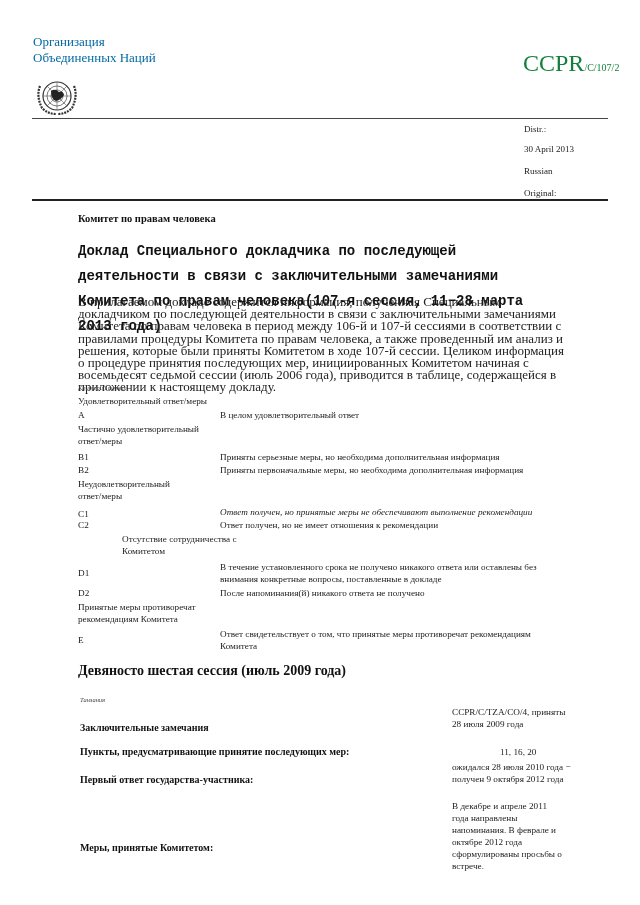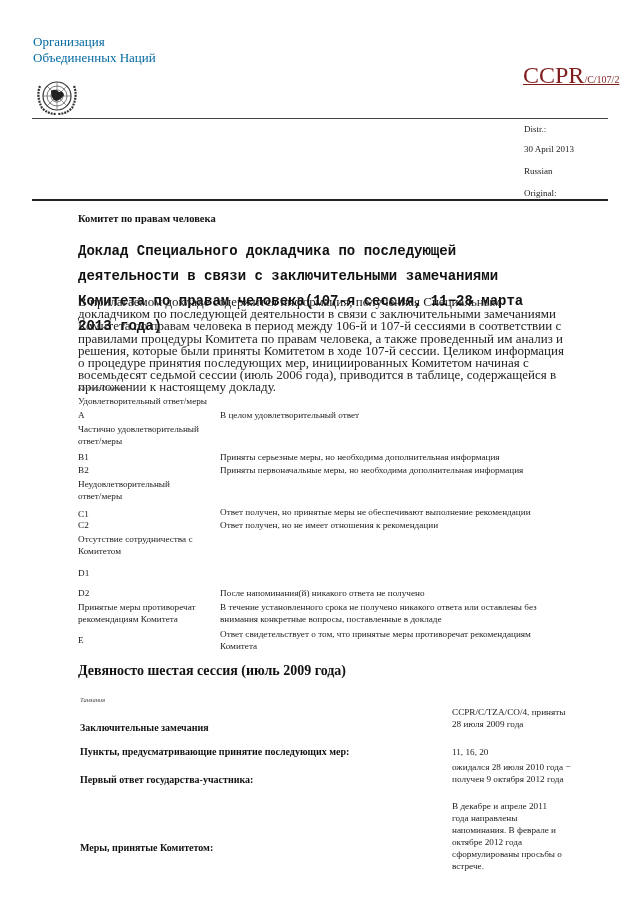--- a/index.html
+++ b/index.html
@@ -4,21 +4,21 @@
 <style>
   html, body { margin: 0; padding: 0; }
   body {
     width: 640px; height: 905px; background: #ffffff; position: relative; overflow: hidden;
     font-family: "Liberation Serif", "DejaVu Serif", serif; color: #111;
   }
   .abs { position: absolute; }
   .org { left: 33px; top: 34px; font-size: 13px; line-height: 16px; color: #0369a1; }
   .docnum-main { font-size: 24px; }
   .docnum-sub { font-size: 10px; }
-  .docnum { left: 523px; top: 62px; color: #7f1d1d; text-decoration: underline; }
+  .docnum { left: 523px; top: 50px; color: #15803d; }
   .hr { background: #444; height: 1px; }
   .hr-thick { background: #222; height: 2px; }
   .hr-1 { left: 32px; top: 118px; width: 576px; }
   .hr-2 { left: 32px; top: 199px; width: 576px; }
   .pact { left: 185px; top: 142px; font-size: 16px; font-weight: bold; line-height: 20px; letter-spacing: 0.2px; }
   .meta { left: 524px; font-size: 9px; color: #222; }
   .committee { left: 78px; top: 213px; font-size: 10.5px; font-weight: bold; }
   .report-title { left: 78px; top: 239px; width: 460px; font-size: 14px; font-weight: bold; line-height: 25px; font-family: Liberation Mono, monospace; }
   .intro { left: 78px; top: 296px; width: 490px; font-size: 13px; line-height: 12.2px; color: #222; }
   .crit-label { left: 78px; top: 384px; font-size: 6.5px; font-style: italic; color: #444; }
@@ -85,44 +85,44 @@
 
 <div class="row code" style="top:451px;">B1</div>
 <div class="row desc" style="top:451px;">Приняты серьезные меры, но необходима дополнительная информация</div>
 
 <div class="row code" style="top:464px;">B2</div>
 <div class="row desc" style="top:464px; width:360px;">Приняты первоначальные меры, но необходима дополнительная информация</div>
 
 <div class="row code" style="top:478px; width:115px;">Неудовлетворительный ответ/меры</div>
 
 <div class="row code" style="top:496px;margin-top:12px;">C1</div>
-<div class="row desc" style="top:506px; width:360px;">Ответ получен, но принятые меры не обеспечивают выполнение рекомендации</div>
+<div class="row desc" style="top:506px; width:360px;font-style:italic;">Ответ получен, но принятые меры не обеспечивают выполнение рекомендации</div>
 
 <div class="row code" style="top:519px;">C2</div>
 <div class="row desc" style="top:519px;">Ответ получен, но не имеет отношения к рекомендации</div>
 
-<div class="row code" style="top:533px; width:135px;">Отсутствие сотрудничества с Комитетом</div>
+<div class="row code" style="top:533px; width:135px;margin-left:44px;">Отсутствие сотрудничества с Комитетом</div>
 
 <div class="row code" style="top:567px;">D1</div>
-<div class="row desc" style="top:561px;margin-top:40px;">В течение установленного срока не получено никакого ответа или оставлены без внимания конкретные вопросы, поставленные в докладе</div>
+<div class="row desc" style="top:561px;">В течение установленного срока не получено никакого ответа или оставлены без внимания конкретные вопросы, поставленные в докладе</div>
 
 <div class="row code" style="top:587px;">D2</div>
 <div class="row desc" style="top:587px;">После напоминания(й) никакого ответа не получено</div>
 
 <div class="row code" style="top:601px; width:130px;">Принятые меры противоречат рекомендациям Комитета</div>
 
 <div class="row code" style="top:634px;">E</div>
 <div class="row desc" style="top:628px;">Ответ свидетельствует о том, что принятые меры противоречат рекомендациям Комитета</div>
 
 <div class="abs session">Девяносто шестая сессия (июль 2009 года)</div>
 <div class="abs country">Танзания</div>
 
 <div class="abs f-label" style="top:722px;">Заключительные замечания</div>
 <div class="abs f-val" style="top:706px;">CCPR/C/TZA/CO/4, приняты 28 июля 2009 года</div>
 
 <div class="abs f-label" style="top:746px;">Пункты, предусматривающие принятие последующих мер:</div>
-<div class="abs f-val" style="top:746px;">11, 16, 20</div>
+<div class="abs f-val" style="top:746px;margin-left:48px;">11, 16, 20</div>
 
 <div class="abs f-label" style="top:774px;">Первый ответ государства-участника:</div>
 <div class="abs f-val" style="top:761px;">ожидался 28 июля 2010 года − получен 9 октября 2012 года</div>
 
 <div class="abs f-label" style="top:842px;">Меры, принятые Комитетом:</div>
 <div class="abs f-val" style="top:800px; width:110px;">В декабре и апреле 2011 года направлены напоминания. В феврале и октябре 2012 года сформулированы просьбы о встрече.</div>
 
 </body></html>

